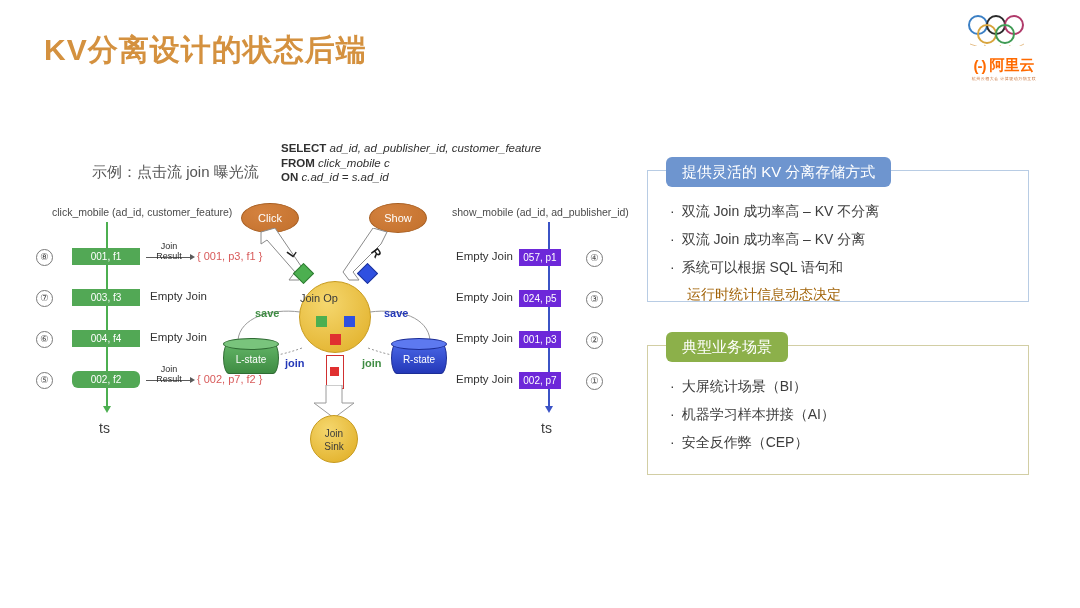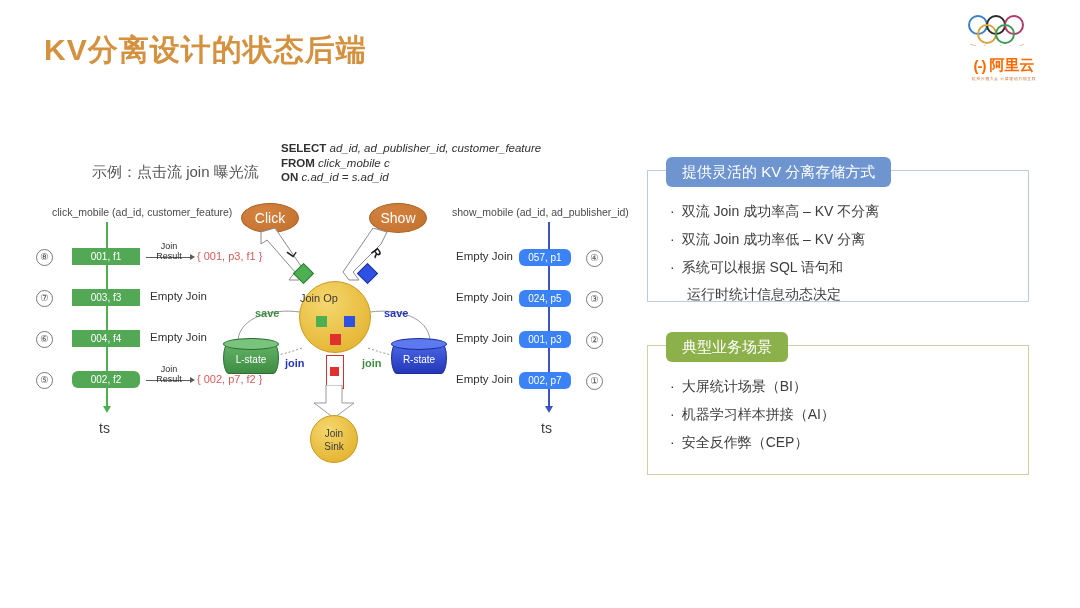--- a/index.html
+++ b/index.html
@@ -140,21 +140,21 @@
   .ev-box {
     position: absolute;
     height: 17px;
     line-height: 17px;
     text-align: center;
     font-size: 10px;
     color: #ffffff;
     white-space: nowrap;
   }
   .ev-box.green { background: #52a855; width: 68px; }
-  .ev-box.blue  { background: #3b82f6; width: 52px; border-radius: 6px; }
+  .ev-box.blue  { background: #6d28d9; width: 42px; }
   .ev-text {
     position: absolute;
     font-size: 11.5px;
     color: #333;
     white-space: nowrap;
   }
   .jr-arrow {
     position: absolute;
     height: 1px;
     background: #5a5a5a;
@@ -184,21 +184,21 @@
   }
 
   
   .node-ellipse {
     position: absolute;
     width: 56px; height: 28px;
     border-radius: 50%;
     background: radial-gradient(ellipse at 35% 30%, #d4823f, #c2702c);
     border: 1px solid #a85f22;
     color: #fff;
-    font-size: 14px;
+    font-size: 11px;
     line-height: 28px;
     text-align: center;
   }
   .node-click { left: 241px; top: 203px; }
   .node-show  { left: 369px; top: 203px; }
   .diamond {
     position: absolute;
     width: 13px; height: 13px;
     transform: rotate(45deg);
   }
@@ -314,21 +314,21 @@
   .bullet {
     font-size: 14px;
     line-height: 28px;
     color: #3d3d3d;
     white-space: nowrap;
   }
   .bullet .dot { margin-right: 7px; }
   .bullet-cont {
     font-size: 14px;
     line-height: 26px;
-    color: #404040;
+    color: #a16207;
     padding-left: 17px;
     white-space: nowrap;
   }
 </style>
 </head>
 <body>
 
 <div class="slide-title">KV分离设计的状态后端</div>
 
 <div class="logo-wrap">
@@ -461,21 +461,21 @@
   <div class="join-sink">
     <div>Join</div>
     <div>Sink</div>
   </div>
 </div>
 
 <div class="panel panel-a">
   <div class="panel-header">提供灵活的 KV 分离存储方式</div>
   <div class="bullets">
     <div class="bullet"><span class="dot">·</span><span>双流 Join 成功率高 – KV 不分离</span></div>
-    <div class="bullet"><span class="dot">·</span><span>双流 Join 成功率低 – KV 分离</span></div>
+    <div class="bullet"><span class="dot">·</span><span>双流 Join 成功率高 – KV 分离</span></div>
     <div class="bullet"><span class="dot">·</span><span>系统可以根据 SQL 语句和</span></div>
     <div class="bullet-cont">运行时统计信息动态决定</div>
   </div>
 </div>
 
 <div class="panel panel-b">
   <div class="panel-header">典型业务场景</div>
   <div class="bullets">
     <div class="bullet"><span class="dot">·</span><span>大屏统计场景（BI）</span></div>
     <div class="bullet"><span class="dot">·</span><span>机器学习样本拼接（AI）</span></div>

